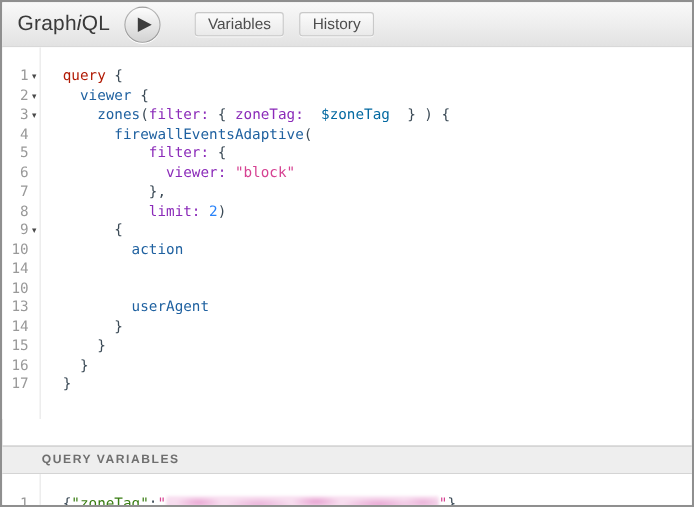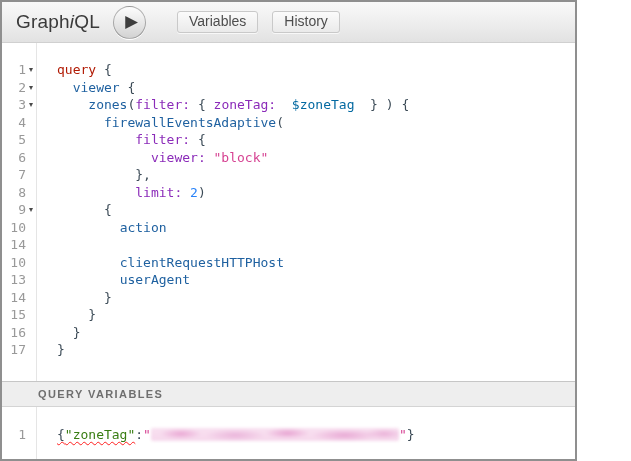--- a/index.html
+++ b/index.html
@@ -1,18 +1,18 @@
 <!DOCTYPE html>
 <html><head>
 <meta charset="utf-8">
 <style>
   * { margin:0; padding:0; box-sizing:border-box; }
   html,body { background:#fff; }
   .app {
-    width:577px; height:461px;
+    width:631px; height:461px;
     border:2px solid #8f8f8f;
     font-family:"Liberation Sans", sans-serif;
     background:#fff;
     overflow:hidden;
     display:flex; flex-direction:column;
   }
   
   .toolbar {
     height:41px; flex:none;
     background:linear-gradient(#f9f9f9, #ededed 55%, #e2e2e2);
@@ -108,20 +108,21 @@
     flex:none; height:26px;
     background:#eeeeee;
     border-top:1px solid #c6c6c6;
     border-bottom:1px solid #d4d4d4;
     color:#6f6f6f;
     font-size:11px; font-weight:bold; letter-spacing:1.4px;
     text-transform:uppercase;
     display:flex; align-items:center;
     padding-left:36px;
     cursor:row-resize;
+    margin-top:24px;
   }
 </style>
 </head>
 <body>
 
 <div class="app">
 
   <div class="toolbar">
     <div class="logo"><span>Graph</span><em>i</em><span>QL</span></div>
     <button class="execute-btn">
@@ -209,21 +210,20 @@
         <div class="gutter">
           <span class="lineno">14</span>
           <span class="fold"></span>
         </div>
       </div>
       <div class="cm-row">
         <div class="gutter">
           <span class="lineno">10</span>
           <span class="fold"></span>
         </div>
-        <pre class="code"><span class="t-p">        </span><span class="t-prop">clientRequestHTTPHost</span></pre>
       </div>
       <div class="cm-row">
         <div class="gutter">
           <span class="lineno">13</span>
           <span class="fold"></span>
         </div>
         <pre class="code"><span class="t-p">        </span><span class="t-prop">userAgent</span></pre>
       </div>
       <div class="cm-row">
         <div class="gutter">

